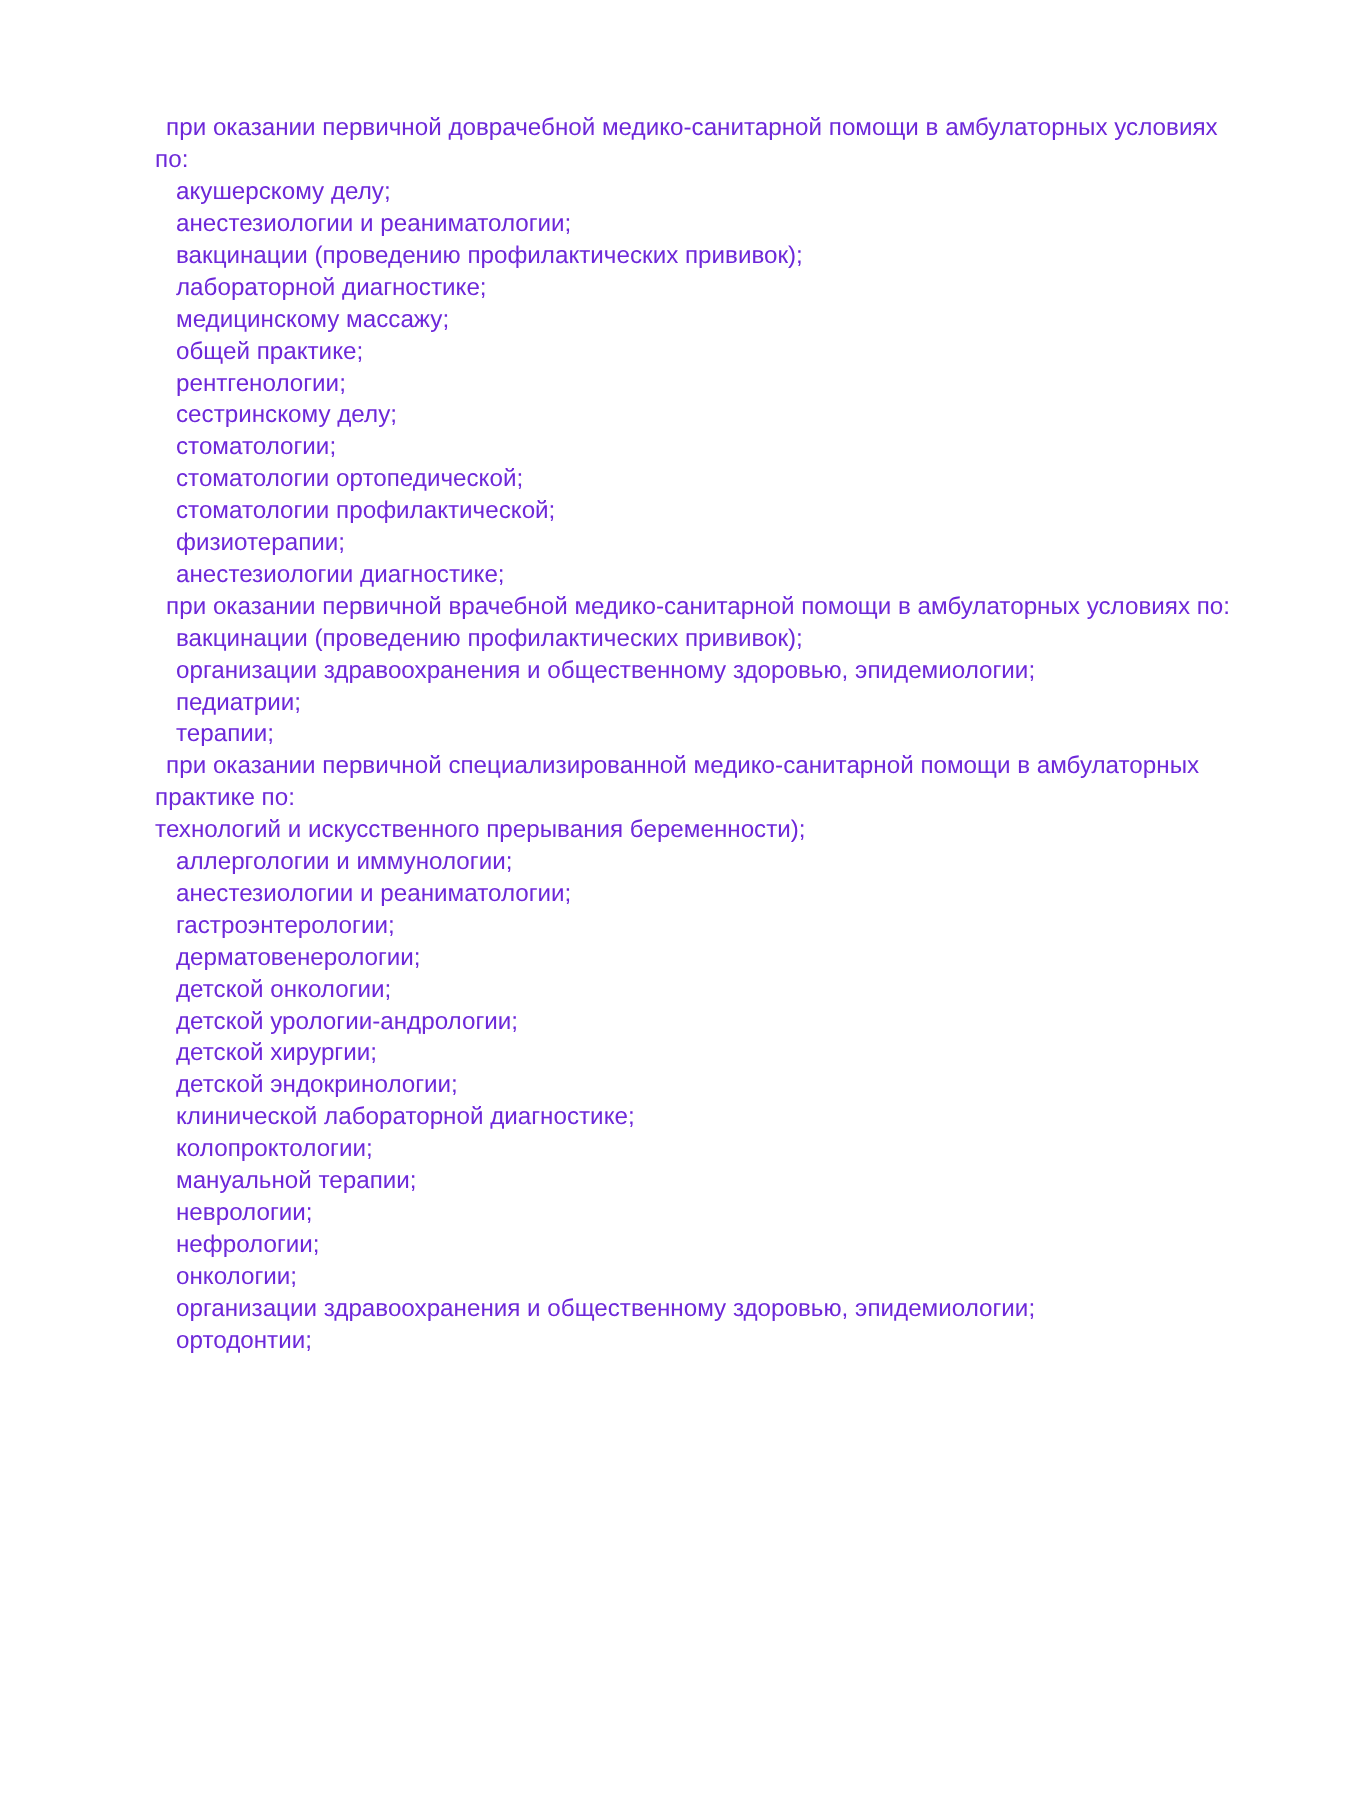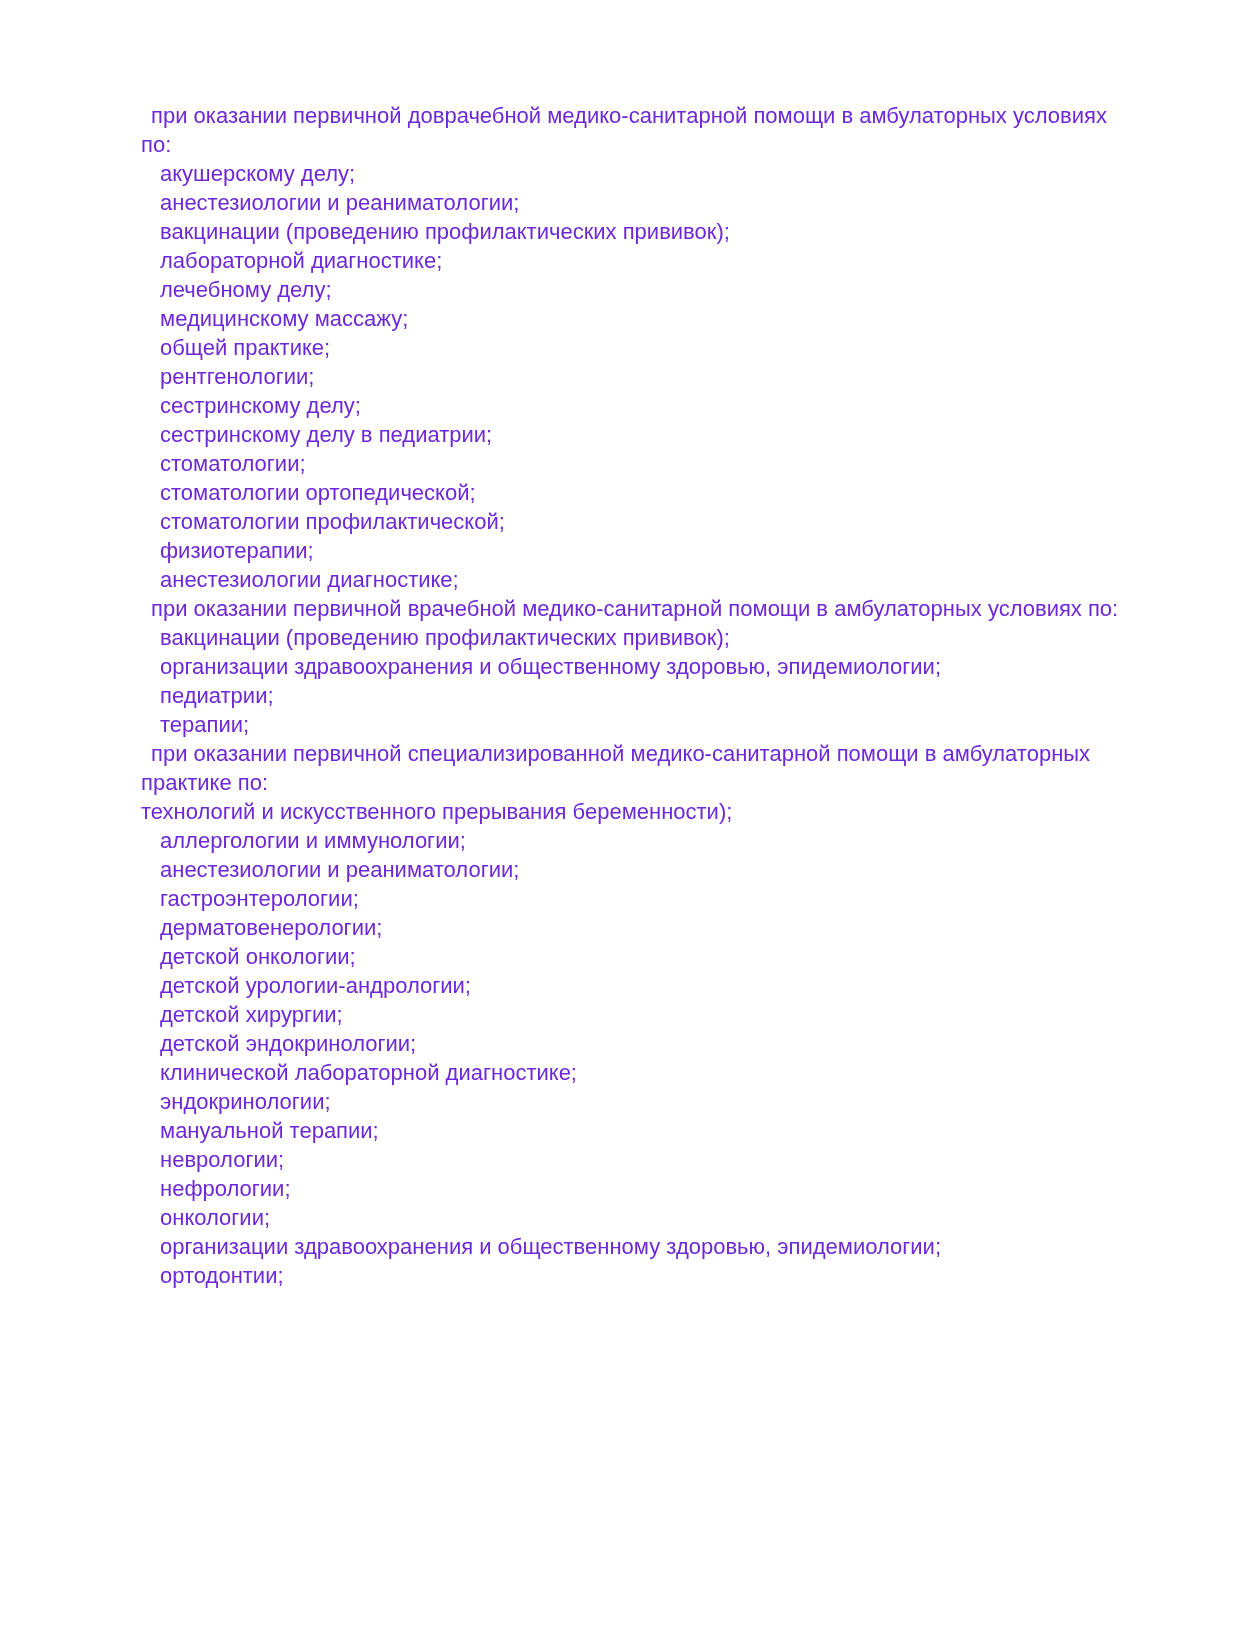--- a/index.html
+++ b/index.html
@@ -36,26 +36,24 @@
 <body>
 
 <div class="page">
   <div class="text-block">
       <div class="line indent-header">при оказании первичной доврачебной медико-санитарной помощи в амбулаторных условиях</div>
       <div class="line indent-none">по:</div>
       <div class="line indent-item">акушерскому делу;</div>
       <div class="line indent-item">анестезиологии и реаниматологии;</div>
       <div class="line indent-item">вакцинации (проведению профилактических прививок);</div>
       <div class="line indent-item">лабораторной диагностике;</div>
-      <div class="line indent-item">лечебному делу;</div>
       <div class="line indent-item">медицинскому массажу;</div>
       <div class="line indent-item">общей практике;</div>
       <div class="line indent-item">рентгенологии;</div>
       <div class="line indent-item">сестринскому делу;</div>
-      <div class="line indent-item">сестринскому делу в педиатрии;</div>
       <div class="line indent-item">стоматологии;</div>
       <div class="line indent-item">стоматологии ортопедической;</div>
       <div class="line indent-item">стоматологии профилактической;</div>
       <div class="line indent-item">физиотерапии;</div>
       <div class="line indent-item">анестезиологии диагностике;</div>
       <div class="line indent-header">при оказании первичной врачебной медико-санитарной помощи в амбулаторных условиях по:</div>
       <div class="line indent-item">вакцинации (проведению профилактических прививок);</div>
       <div class="line indent-item">организации здравоохранения и общественному здоровью, эпидемиологии;</div>
       <div class="line indent-item">педиатрии;</div>
       <div class="line indent-item">терапии;</div>
@@ -64,21 +62,21 @@
       <div class="line indent-none">технологий и искусственного прерывания беременности);</div>
       <div class="line indent-item">аллергологии и иммунологии;</div>
       <div class="line indent-item">анестезиологии и реаниматологии;</div>
       <div class="line indent-item">гастроэнтерологии;</div>
       <div class="line indent-item">дерматовенерологии;</div>
       <div class="line indent-item">детской онкологии;</div>
       <div class="line indent-item">детской урологии-андрологии;</div>
       <div class="line indent-item">детской хирургии;</div>
       <div class="line indent-item">детской эндокринологии;</div>
       <div class="line indent-item">клинической лабораторной диагностике;</div>
-      <div class="line indent-item">эндокринологии;</div>
+      <div class="line indent-item">колопроктологии;</div>
       <div class="line indent-item">мануальной терапии;</div>
       <div class="line indent-item">неврологии;</div>
       <div class="line indent-item">нефрологии;</div>
       <div class="line indent-item">онкологии;</div>
       <div class="line indent-item">организации здравоохранения и общественному здоровью, эпидемиологии;</div>
       <div class="line indent-item">ортодонтии;</div>
     </div>
 </div>
 
 </body></html>

